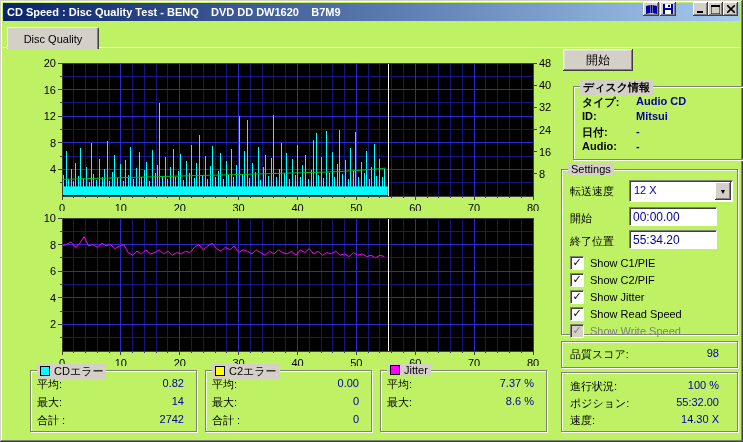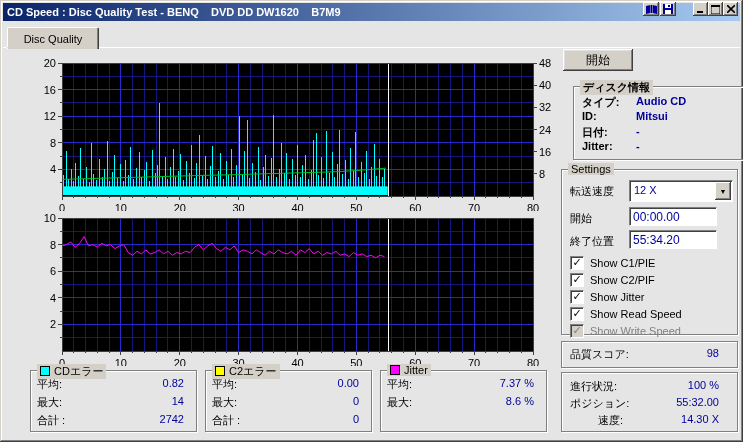--- a/index.html
+++ b/index.html
@@ -1,17 +1,17 @@
 <!DOCTYPE html>
 <html><head>
 <meta charset="utf-8">
 <style>
   html,body{margin:0;padding:0;background:#D4D0C8;width:743px;height:442px;overflow:hidden;
     font-family:"Liberation Sans","DejaVu Sans",sans-serif;font-size:11px;color:#000;}
-  #window{position:absolute;left:0;top:0;width:743px;height:442px;background:#e5e5e5;
+  #window{position:absolute;left:0;top:0;width:743px;height:442px;background:#bef264;
     box-shadow:inset -1px -1px 0 #404040, inset 1px 1px 0 #D4D0C8, inset -2px -2px 0 #808080, inset 2px 2px 0 #FFFFFF;}
   
   .titlebar{position:absolute;left:3px;top:3px;right:3px;height:18px;
     background:linear-gradient(to right,#0A246A,#A6CAF0);display:flex;align-items:center;}
   .titletext{color:#fff;font-weight:bold;font-size:11px;padding-left:4px;white-space:pre;}
   .tb-btn{position:absolute;top:2px;width:16px;height:14px;background:#D4D0C8;
     box-shadow:inset -1px -1px 0 #404040, inset 1px 1px 0 #fff, inset -2px -2px 0 #808080;
     display:flex;align-items:center;justify-content:center;font-size:9px;line-height:9px;color:#000;}
   
   .tab{position:absolute;left:7px;top:27px;width:90px;height:21px;background:#D4D0C8;
@@ -476,21 +476,21 @@
   </div>
 
   <div class="groupbox" style="left:573px;top:86px;width:175px;height:72px;font-weight:bold;">
     <div class="gb-title">ディスク情報</div>
     <div class="lbl" style="left:8px;top:8px;">タイプ:</div>
     <div class="val" style="left:62px;top:8px;">Audio CD</div>
     <div class="lbl" style="left:8px;top:23px;">ID:</div>
     <div class="val" style="left:62px;top:23px;">Mitsui</div>
     <div class="lbl" style="left:8px;top:38px;">日付:</div>
     <div class="val" style="left:62px;top:38px;">-</div>
-    <div class="lbl" style="left:8px;top:53px;">Jitter:</div>
+    <div class="lbl" style="left:8px;top:53px;">Audio:</div>
     <div class="val" style="left:62px;top:53px;">-</div>
   </div>
 
   <div class="groupbox" style="left:561px;top:169px;width:175px;height:164px;">
     <div class="gb-title">Settings</div>
     <div class="lbl" style="left:8px;top:14px;">転送速度</div>
     <div class="combo" style="left:67px;top:10px;width:102px;height:20px;text-decoration:underline;">
       <span class="ctext">12 X</span>
       <span class="cbtn">▼</span>
     </div>
@@ -525,21 +525,21 @@
   <div class="groupbox" style="left:561px;top:341px;width:175px;height:25px;">
     <div class="lbl" style="left:8px;top:5px;">品質スコア:</div>
     <div class="val" style="right:18px;top:5px;">98</div>
   </div>
 
   <div class="groupbox" style="left:561px;top:372px;width:175px;height:58px;">
     <div class="lbl" style="left:8px;top:6px;">進行状況:</div>
     <div class="val" style="right:18px;top:6px;">100 %</div>
     <div class="lbl" style="left:8px;top:23px;">ポジション:</div>
     <div class="val" style="right:18px;top:23px;">55:32.00</div>
-    <div class="lbl" style="left:8px;top:40px;margin-left:28px;">速度:</div>
+    <div class="lbl" style="left:8px;top:40px;">速度:</div>
     <div class="val" style="right:18px;top:40px;">14.30 X</div>
   </div>
 
   <div class="groupbox" style="left:30px;top:370px;width:165px;height:60px;">
     <div class="gb-title"><span class="legsq" id="sq0" style="background: rgb(0, 255, 255);"></span><span>CDエラー</span></div>
     <div class="lbl" style="left:6px;top:6px;">平均:</div>
     <div class="val" style="right:12px;top:6px;padding-left:14px;">0.82</div>
     <div class="lbl" style="left:6px;top:24px;">最大:</div>
     <div class="val" style="right:12px;top:24px;">14</div>
     <div class="lbl" style="left:6px;top:42px;">合計 :</div>

